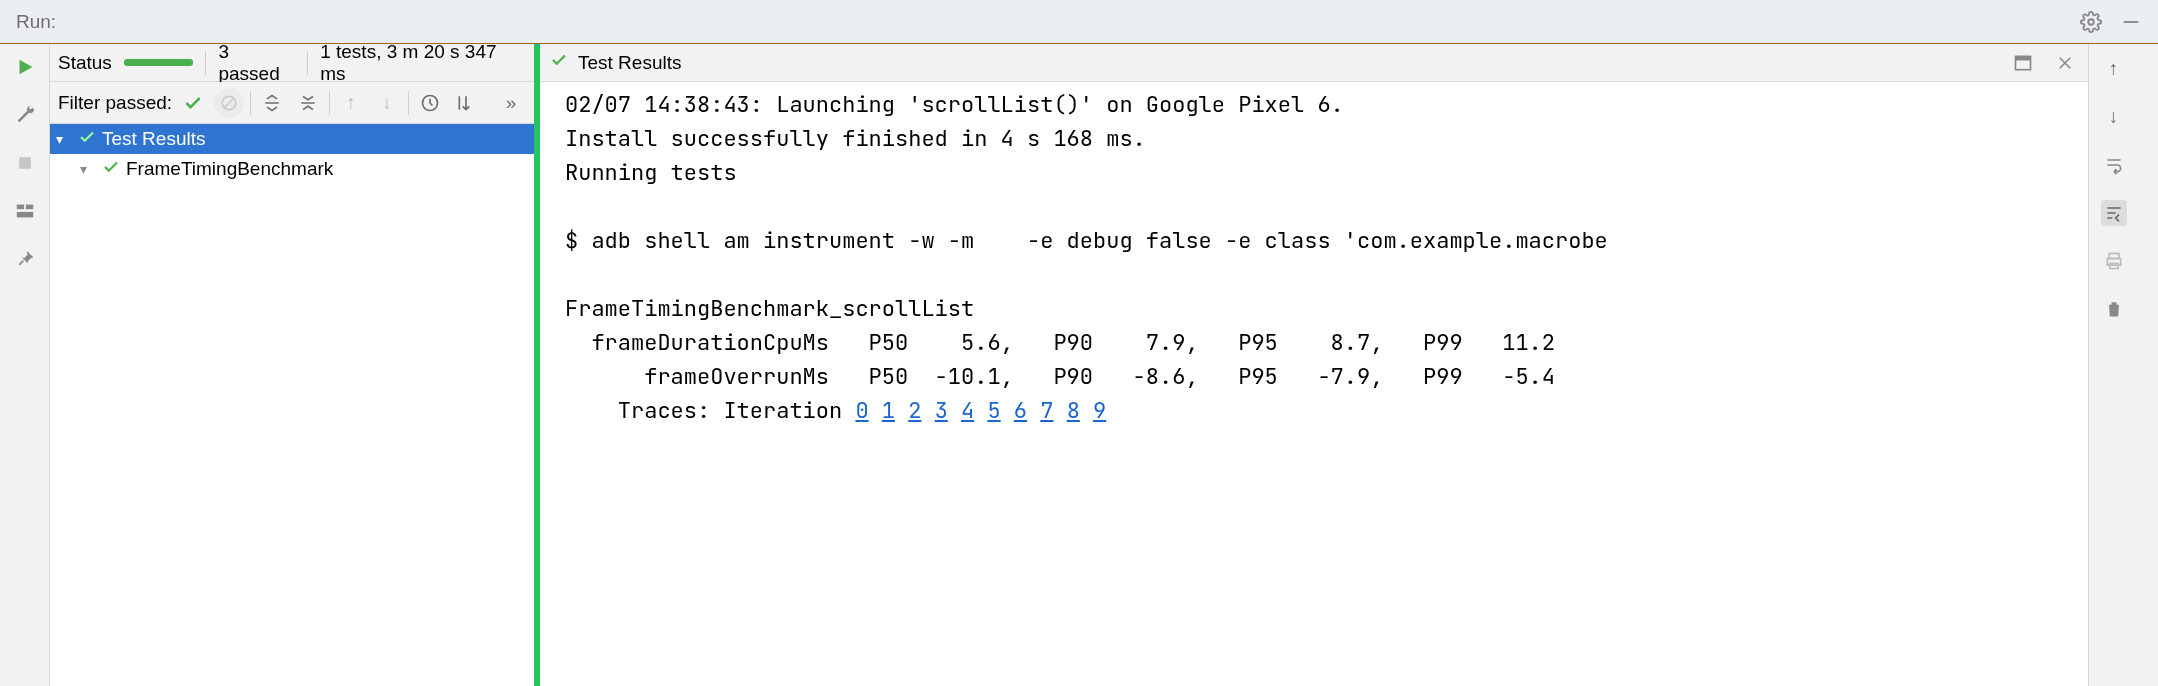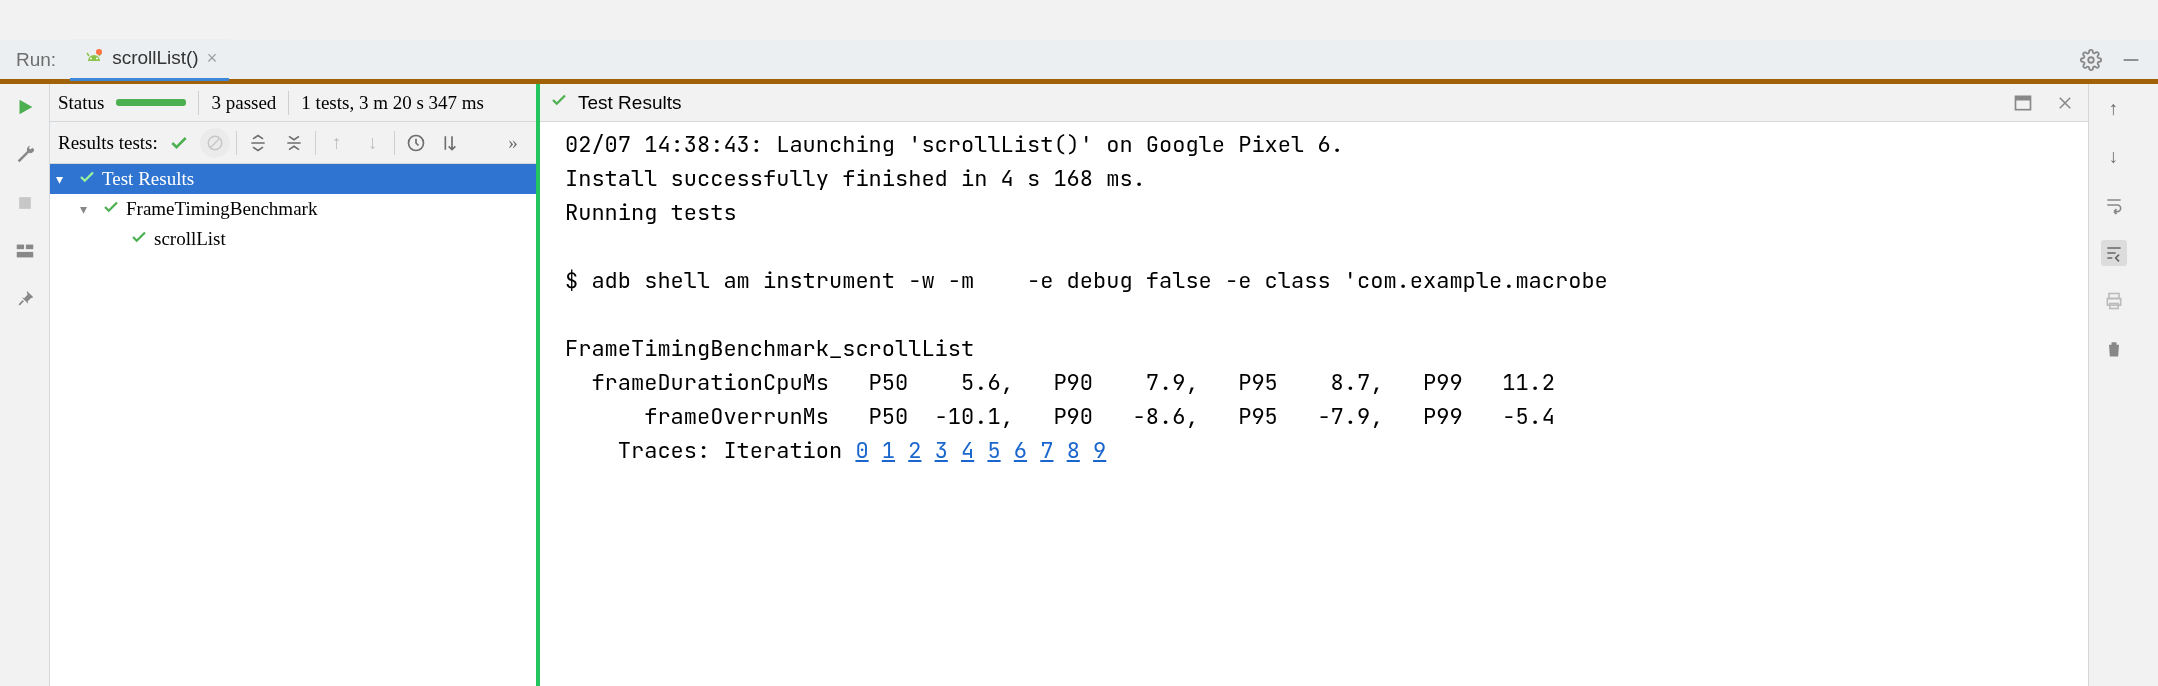--- a/index.html
+++ b/index.html
@@ -10,23 +10,22 @@
     background: #f2f2f2;
     width: 2158px;
     height: 686px;
     overflow: hidden;
   }
   .panel-title-bar {
     height: 44px;
     display: flex;
     align-items: center;
     background: #eceff1;
-    border-bottom: 5px solid #a16207;
+    border-bottom: 1px solid #a16207;
     padding: 0 6px;
-    margin-top: 40px;
   }
   .panel-title-bar .label {
     color: #6e6e6e;
     padding: 0 10px;
     font-size: 19px;
   }
   .tab {
     display: flex;
     align-items: center;
     height: 42px;
@@ -62,24 +61,23 @@
     border-left: 1px solid #d5d8da;
     display: flex;
     flex-direction: column;
     align-items: center;
     padding-top: 12px;
     gap: 22px;
   }
   .left-pane {
     width: 490px;
     background: #fff;
-    border-right: 4px solid #22c55e;
+    border-right: 6px solid #22c55e;
     display: flex;
     flex-direction: column;
-    font-family: Liberation Serif, serif;
   }
   .status-bar {
     height: 38px;
     background: #f2f2f2;
     border-bottom: 1px solid #d5d8da;
     display:flex;
     align-items:center;
     padding: 0 8px;
     gap: 12px;
     font-size: 19px;
@@ -142,33 +140,20 @@
   .console a { color:#1a66cc; text-decoration: underline; cursor:pointer;}
   .right-bar {
     width: 20px; background:#f2f2f2;
   }
 </style>
 </head>
 <body>
 
 <div class="panel-title-bar">
   <span class="label">Run:</span>
-  <div class="tab">
-    <span class="tab-icon">
-      <svg width="20" height="20" viewBox="0 0 20 20">
-        <path d="M4 13 a6 6 0 0 1 12 0 z" fill="#8bc34a"></path>
-        <circle cx="7" cy="10.5" r="1" fill="#fff"></circle>
-          <circle cx="13" cy="10.5" r="1" fill="#fff"></circle>
-        <path d="M5 8 l-2 -3 M15 8 l2 -3" stroke="#8bc34a" stroke-width="1.4"></path>
-        <circle cx="15" cy="4" r="3" fill="#ff7043"></circle>
-      </svg>
-    </span>
-    <span class="tab-label">scrollList()</span>
-    <span class="tab-close">×</span>
-  </div>
   <div class="title-right">
     <span class="icon-btn">
       <svg width="22" height="22" viewBox="0 0 24 24" fill="none" stroke="#888" stroke-width="2">
           <circle cx="12" cy="12" r="3"></circle>
           <path d="M19.4 15a1.7 1.7 0 0 0 .3 1.8l.1.1a2 2 0 1 1-2.8 2.8l-.1-.1a1.7 1.7 0 0 0-1.8-.3 1.7 1.7 0 0 0-1 1.5V21a2 2 0 1 1-4 0v-.1a1.7 1.7 0 0 0-1-1.5 1.7 1.7 0 0 0-1.8.3l-.1.1a2 2 0 1 1-2.8-2.8l.1-.1a1.7 1.7 0 0 0 .3-1.8 1.7 1.7 0 0 0-1.5-1H3a2 2 0 1 1 0-4h.1a1.7 1.7 0 0 0 1.5-1 1.7 1.7 0 0 0-.3-1.8l-.1-.1a2 2 0 1 1 2.8-2.8l.1.1a1.7 1.7 0 0 0 1.8.3h0a1.7 1.7 0 0 0 1-1.5V3a2 2 0 1 1 4 0v.1a1.7 1.7 0 0 0 1 1.5h0a1.7 1.7 0 0 0 1.8-.3l.1-.1a2 2 0 1 1 2.8 2.8l-.1.1a1.7 1.7 0 0 0-.3 1.8v0a1.7 1.7 0 0 0 1.5 1H21a2 2 0 1 1 0 4h-.1a1.7 1.7 0 0 0-1.5 1z"></path>
         </svg>
     </span>
     <span class="icon-btn">
       <svg width="22" height="22" viewBox="0 0 24 24">
           <rect x="4" y="11" width="16" height="2" fill="#888"></rect>
@@ -213,21 +198,21 @@
   <div class="left-pane">
     <div class="status-bar">
       <span>Status</span>
       <span class="progress"></span>
       <span class="sep"></span>
       <span>3 passed</span>
       <span class="sep"></span>
       <span>1 tests, 3 m 20 s 347 ms</span>
     </div>
     <div class="filter-bar">
-      <span>Results tests:</span>
+      <span>Filter passed:</span>
       <span class="btn check-on">
         <svg width="20" height="20" viewBox="0 0 24 24">
             <path d="M4 12l5 5L20 6" stroke="#4caf50" stroke-width="3" fill="none"></path>
           </svg>
       </span>
       <span class="btn disabled">
         <svg width="18" height="18" viewBox="0 0 24 24">
             <circle cx="12" cy="12" r="9" fill="none" stroke="#888" stroke-width="2"></circle>
             <path d="M6 18L18 6" stroke="#888" stroke-width="2"></path>
           </svg>
@@ -272,28 +257,20 @@
         <span>Test Results</span>
       </div>
       <div class="tree-row depth1">
         <span class="chev">▾</span>
         <span class="tick">
           <svg width="18" height="18" viewBox="0 0 24 24">
               <path d="M4 12l5 5L20 6" stroke="#4caf50" stroke-width="3" fill="none"></path>
             </svg>
         </span>
         <span>FrameTimingBenchmark</span>
-      </div>
-      <div class="tree-row depth2">
-        <span class="tick">
-          <svg width="18" height="18" viewBox="0 0 24 24">
-              <path d="M4 12l5 5L20 6" stroke="#4caf50" stroke-width="3" fill="none"></path>
-            </svg>
-        </span>
-        <span>scrollList</span>
       </div>
     </div>
   </div>
 
   <div class="right-pane">
     <div class="console-header">
       <span class="tick">
         <svg width="18" height="18" viewBox="0 0 24 24">
             <path d="M4 12l5 5L20 6" stroke="#4caf50" stroke-width="3" fill="none"></path>
           </svg>

